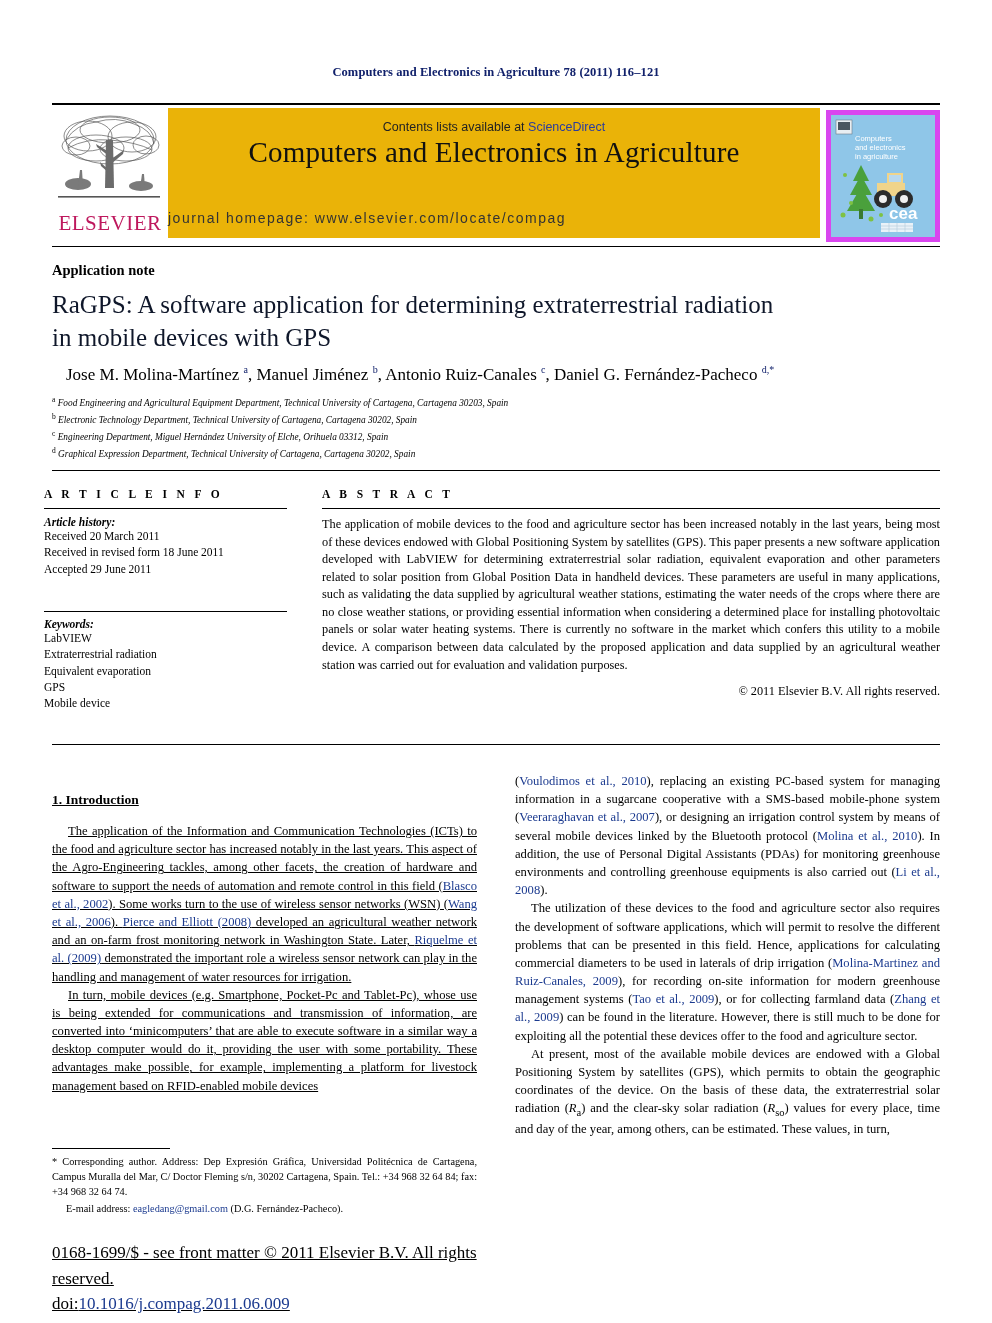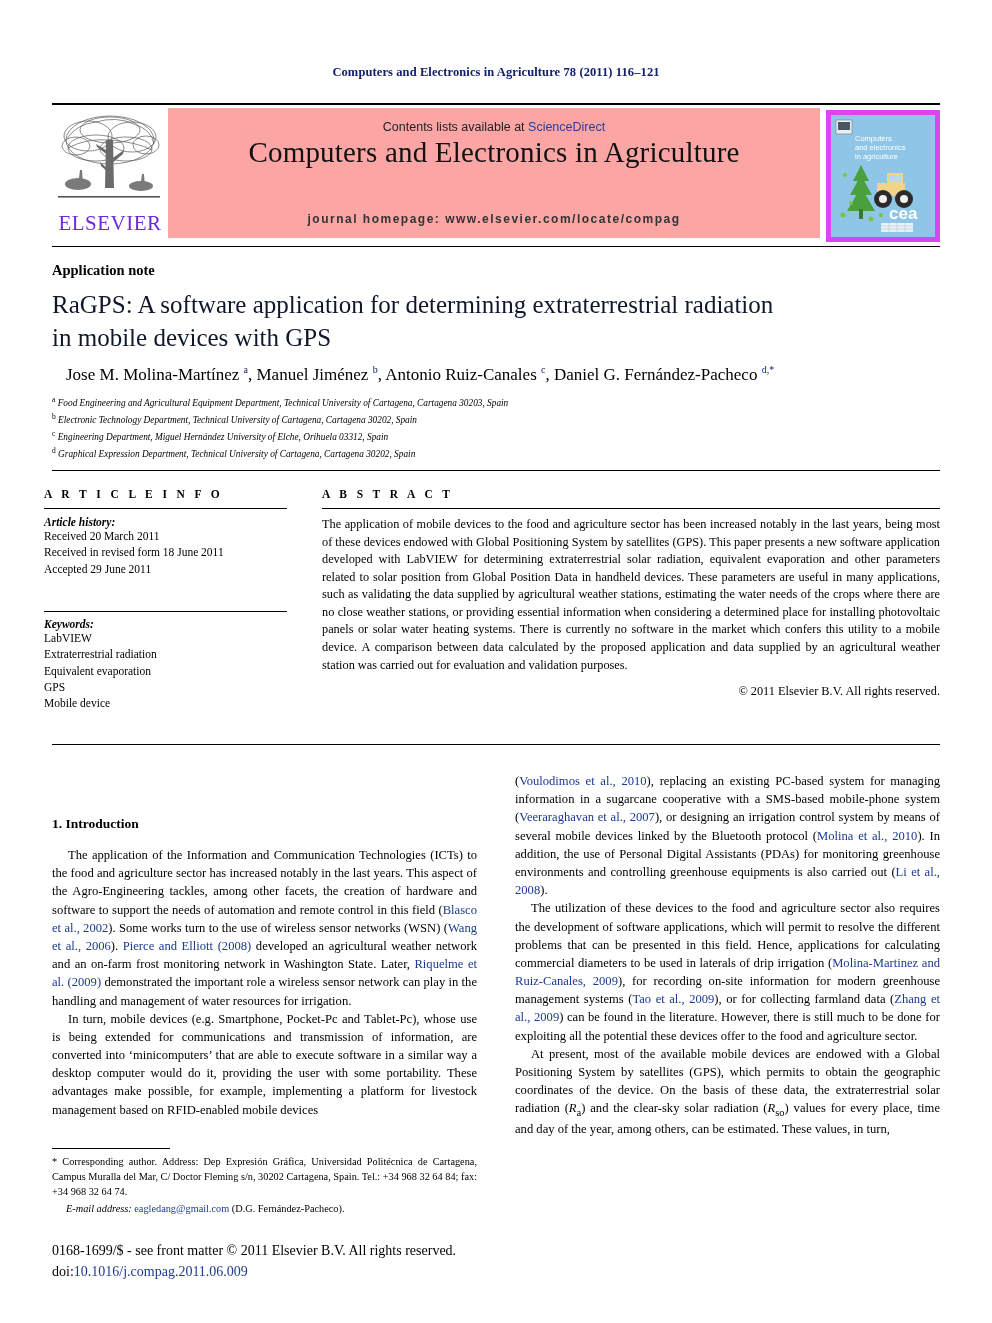--- a/index.html
+++ b/index.html
@@ -65,25 +65,25 @@
   }
   .elsevier-word {
     position: absolute;
     left: 2px;
     bottom: 2px;
     width: 112px;
     text-align: center;
     font-family: "Liberation Serif", serif;
     font-size: 21px;
     letter-spacing: 0.5px;
-    color: #6d28d9;
+    color: #be185d;
   }
   .masthead-center {
     flex: 1 1 auto;
-    background: #fca5a5;
+    background: #eab308;
     position: relative;
   }
   .contents-line {
     position: absolute;
     left: 0; top: 12px;
     width: 100%;
     text-align: center;
     font-family: "Liberation Sans", sans-serif;
     font-size: 12.5px;
     color: #222;
@@ -98,26 +98,25 @@
     text-align: center;
     font-family: "Liberation Serif", serif;
     font-size: 29px;
     color: #111;
     letter-spacing: 0.2px;
   }
   .homepage-line {
     position: absolute;
     left: 0; bottom: 12px;
     width: 100%;
-    text-align: center;
+    text-align: left;
     font-family: "Liberation Sans", sans-serif;
-    font-size: 12px;
+    font-size: 14px;
     letter-spacing: 1.5px;
     color: #333;
-    font-weight: bold;
   }
   .cover-thumb {
     width: 112px;
     flex: 0 0 112px;
     position: relative;
     margin-left: 8px;
   }
   .cover-box {
     position: absolute;
     right: 0; top: 2px;
@@ -218,22 +217,23 @@
   }
   .copyright {
     margin-top: 10px;
     text-align: right;
     font-size: 12.3px;
   }
 
   
   .col-left {
     position: absolute;
-    left: 52px; top: 816px;
+    left: 52px; top: 792px;
     width: 425px;
+    text-decoration: underline;
   }
   .col-right {
     position: absolute;
     left: 515px; top: 772px;
     width: 425px;
   }
   .h2 {
     font-size: 13.5px;
     font-weight: bold;
     font-family: "Liberation Serif", serif;
@@ -260,32 +260,33 @@
   }
   .footnotes {
     position: absolute;
     left: 52px; top: 1155px;
     width: 425px;
     font-size: 10.3px;
     line-height: 1.45;
     font-family: "Liberation Serif", serif;
     text-align: justify;
   }
-  .footnotes .email-lbl { font-style: italic; }
+  .footnotes .email-lbl { }
   .footnotes .email { color: #1b3a8f; }
   .fn-corr { text-indent: 0; }
   .fn-email { text-indent: 14px; margin-top: 2px; }
 
   .imprint {
     position: absolute;
     left: 52px; top: 1240px;
     width: 430px;
-    font-size: 14px;
+    font-size: 17px;
     line-height: 1.5;
     font-family: "Liberation Serif", serif;
+    text-decoration: underline;
   }
   .imprint .doi { color: #1b3a8f; }
 </style>
 </head>
 <body>
 
 <div class="page">
 
   <div class="running-head">Computers and Electronics in Agriculture 78 (2011) 116–121</div>
 

